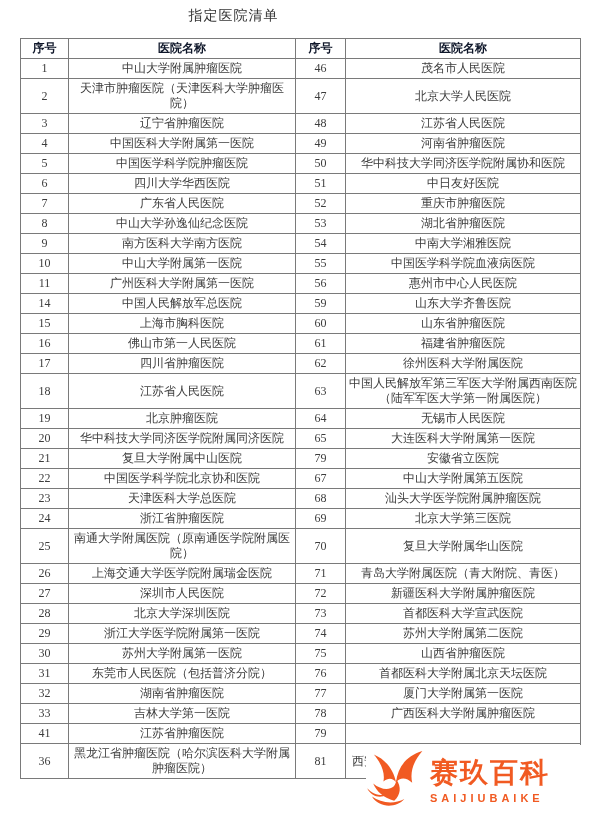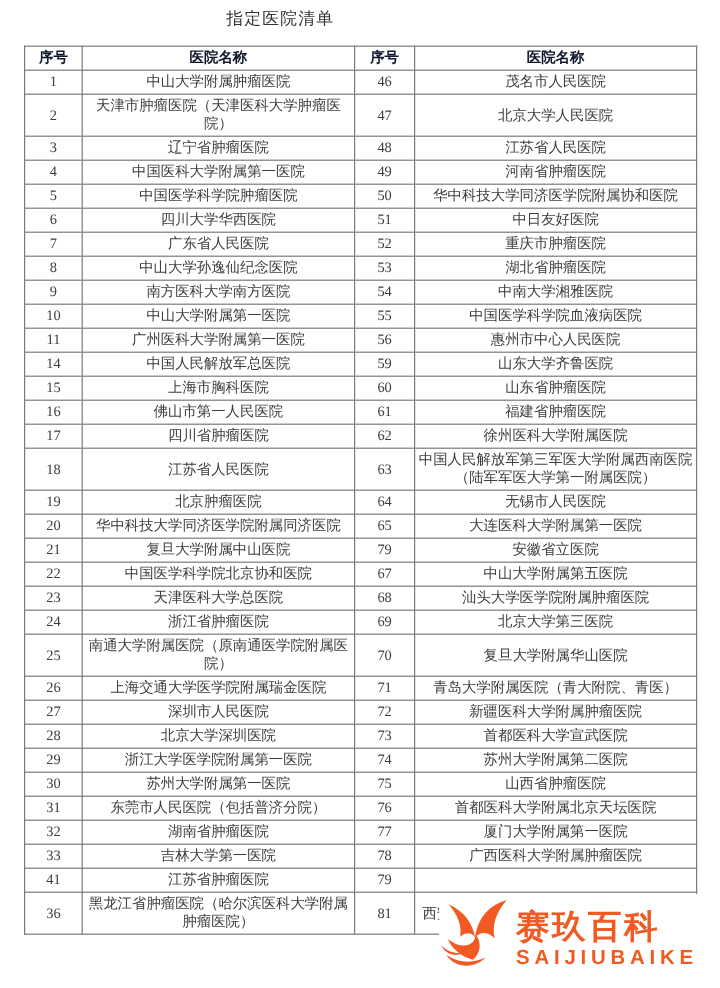--- a/index.html
+++ b/index.html
@@ -34,21 +34,21 @@
     background:#ffffff;z-index:5;display:flex;align-items:center;
   }
   .wm-icon{flex:0 0 auto;margin-top:2px;}
   .wm-text{margin-left:4px;display:flex;flex-direction:column;}
   .wm-cn{
     font-family:"Liberation Sans","DejaVu Sans",sans-serif;
     font-size:28px;font-weight:bold;color:#f15a22;letter-spacing:2px;line-height:30px;
   }
   .wm-en{
     font-family:"Liberation Sans","DejaVu Sans",sans-serif;
-    font-size:17px;font-weight:bold;color:#f15a22;letter-spacing:4px;line-height:16px;margin-top:2px;
+    font-size:11px;font-weight:bold;color:#f15a22;letter-spacing:4px;line-height:16px;margin-top:2px;
   }
 </style>
 </head>
 <body>
 
 <div class="page-title">指定医院清单</div>
 
 <table class="hospital-table">
   <colgroup>
     <col class="c-no-l">

